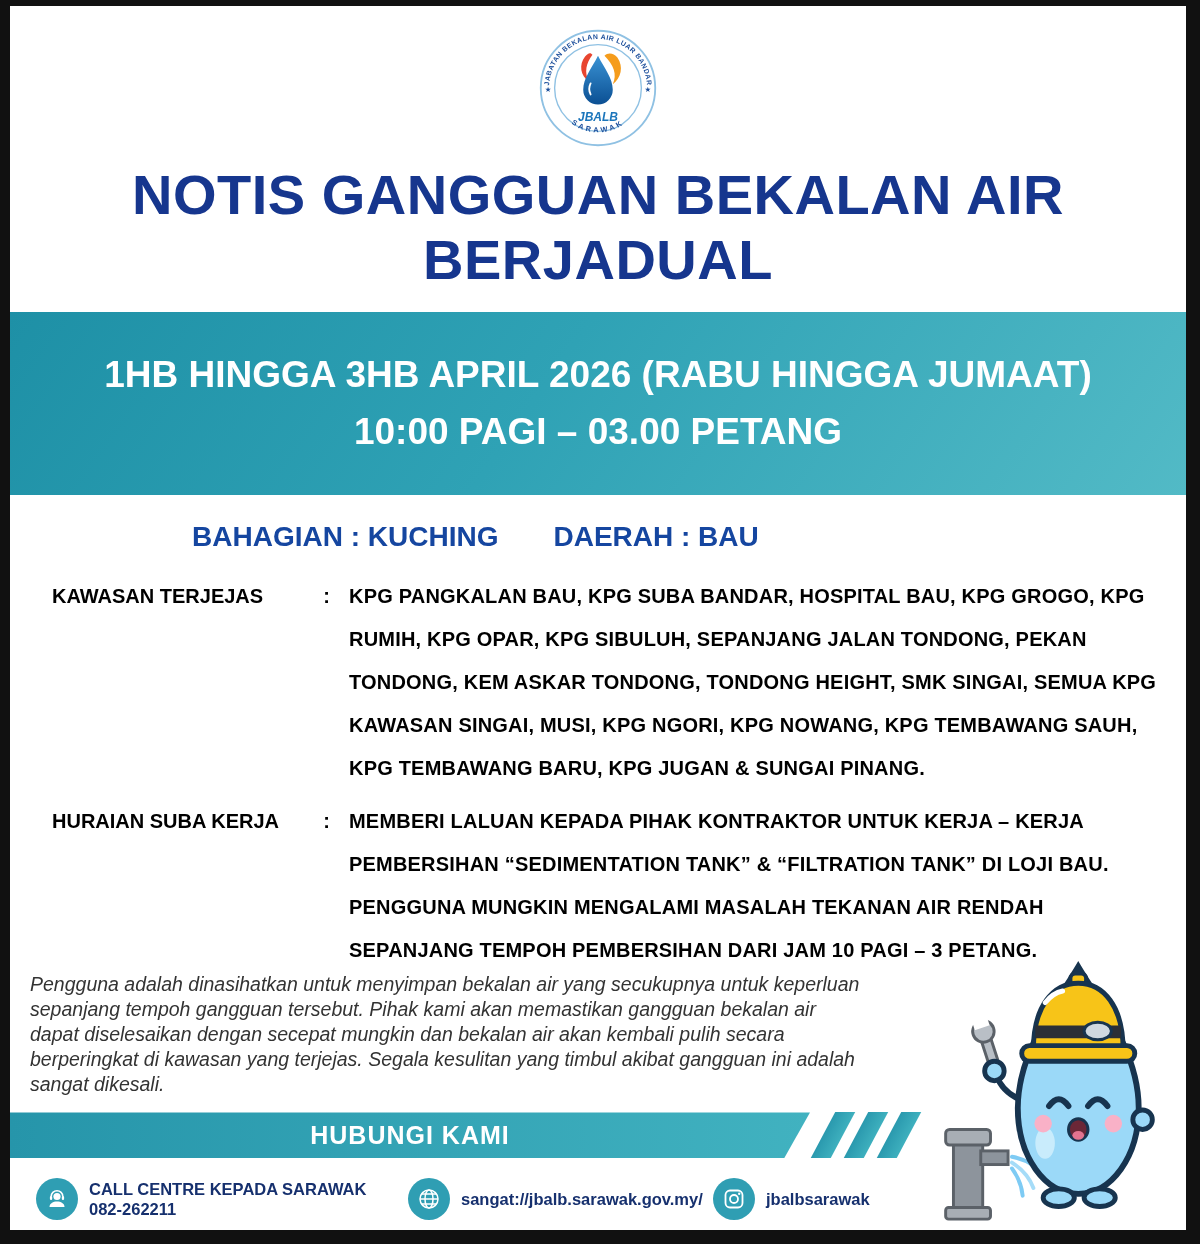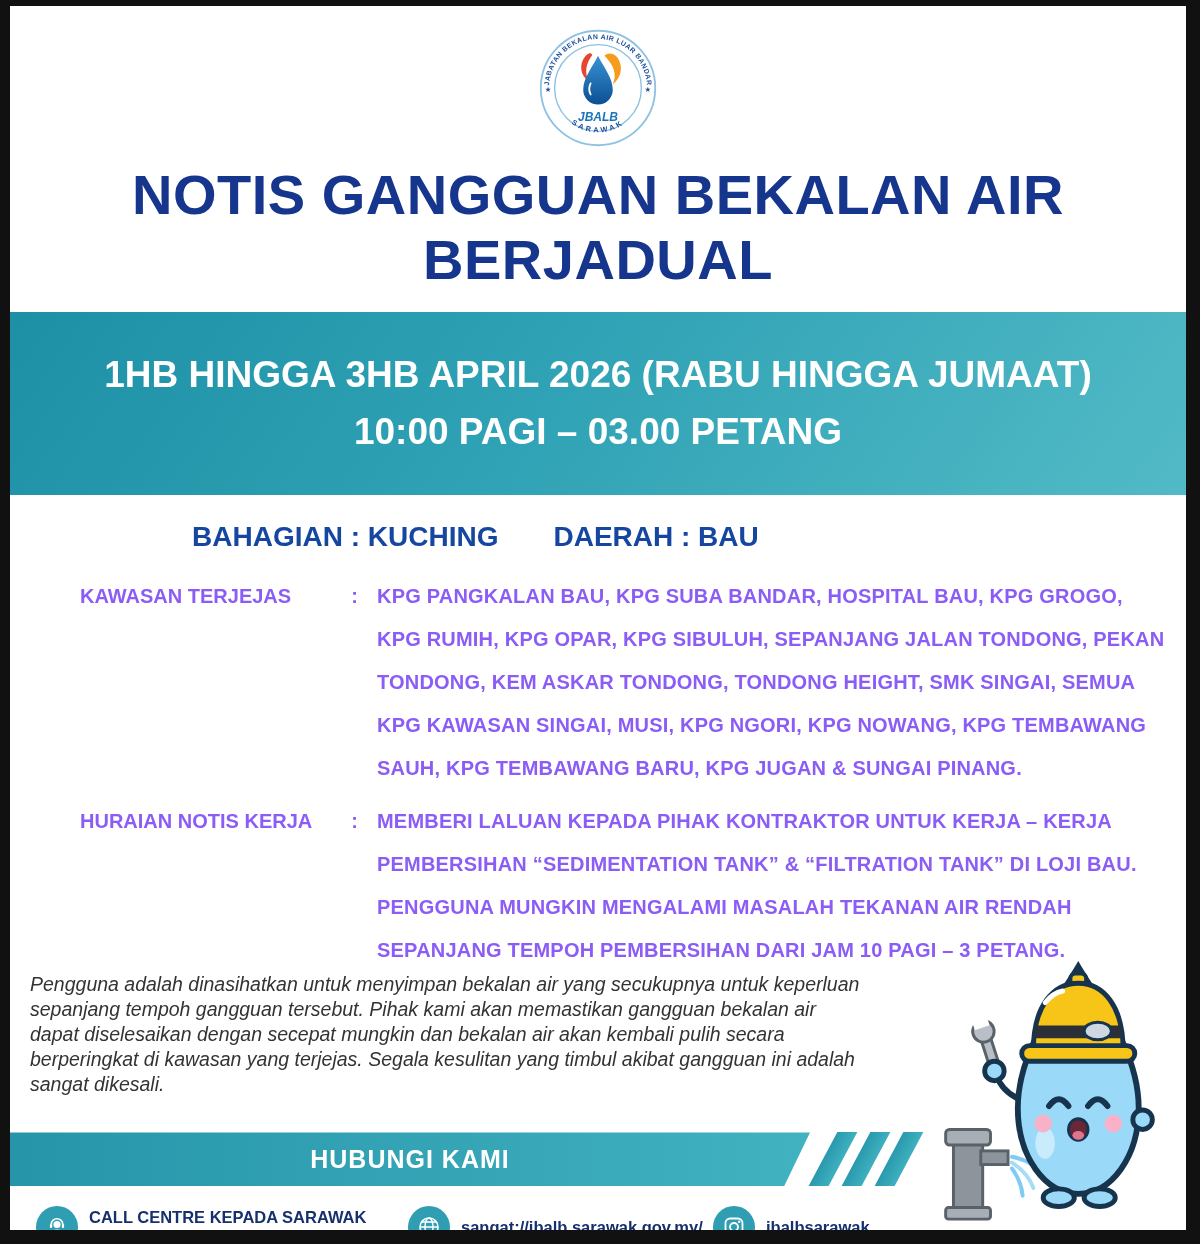--- a/index.html
+++ b/index.html
@@ -15,30 +15,30 @@
   .schedule-banner{margin-top:20px;background:linear-gradient(125deg,#1e90a6 0%,#2fa2b5 45%,#52bac6 100%);
     color:#fff;text-align:center;padding:34px 16px;font-weight:bold;}
   .schedule-banner .b1{font-size:37px;line-height:1.55;text-align:center;}
   .schedule-banner .b2{font-size:37px;line-height:1.55;}
 
   .region-row{margin-top:26px;display:flex;gap:55px;padding-left:182px;
     color:#1546a0;font-size:28px;font-weight:bold;}
 
   .sections{margin-top:22px;}
   .sec-row{display:grid;grid-template-columns:252px 45px 1fr;padding:0 14px 0 42px;
-    color:#8b5cf6;font-weight:bold;margin-left:28px;}
+    color:#000000;font-weight:bold;}
   .sec-row + .sec-row{margin-top:10px;}
   .sec-label{font-size:20px;line-height:2.15;}
   .sec-colon{font-size:20px;line-height:2.15;text-align:center;}
   .sec-text{font-size:20px;line-height:2.15;letter-spacing:.2px;}
 
   .advisory{padding-left:20px;width:840px;font-style:italic;
     font-size:19.5px;line-height:1.28;color:#333;}
 
-  .hubungi{display:flex;height:54px;margin-top:36px;align-items:stretch;}
+  .hubungi{display:flex;height:46px;margin-top:16px;align-items:stretch;}
   .hubungi-main{width:800px;background:linear-gradient(90deg,#2695aa,#41b2c0);
     clip-path:polygon(0 0,100% 0,calc(100% - 26px) 100%,0 100%);
     display:flex;align-items:center;justify-content:center;
     color:#fff;font-weight:bold;font-size:25px;letter-spacing:1px;}
   .stripe{width:20px;background:linear-gradient(90deg,#2a99ae,#3eb0be);transform:skewX(-28deg);margin-left:13px;}
 
   .footer{position:relative;margin-top:14px;height:130px;}
   .contact-item{position:absolute;display:flex;align-items:center;gap:11px;}
   .circle{width:42px;height:42px;border-radius:50%;background:#2f9eb3;display:flex;
     align-items:center;justify-content:center;flex:0 0 42px;}
@@ -97,21 +97,21 @@
       <div>DAERAH : BAU</div>
     </div>
 
     <div class="sections">
       <div class="sec-row">
         <div class="sec-label">KAWASAN TERJEJAS</div>
         <div class="sec-colon">:</div>
         <div class="sec-text">KPG PANGKALAN BAU, KPG SUBA BANDAR, HOSPITAL BAU, KPG GROGO, KPG RUMIH, KPG OPAR, KPG SIBULUH, SEPANJANG JALAN TONDONG, PEKAN TONDONG, KEM ASKAR TONDONG, TONDONG HEIGHT, SMK SINGAI, SEMUA KPG KAWASAN SINGAI, MUSI, KPG NGORI, KPG NOWANG, KPG TEMBAWANG SAUH, KPG TEMBAWANG BARU, KPG JUGAN &amp; SUNGAI PINANG.</div>
       </div>
       <div class="sec-row">
-        <div class="sec-label">HURAIAN NOTIS KERJA</div>
+        <div class="sec-label">HURAIAN SUBA KERJA</div>
         <div class="sec-colon">:</div>
         <div class="sec-text">MEMBERI LALUAN KEPADA PIHAK KONTRAKTOR UNTUK KERJA – KERJA PEMBERSIHAN “SEDIMENTATION TANK” &amp; “FILTRATION TANK” DI LOJI BAU. PENGGUNA MUNGKIN MENGALAMI MASALAH TEKANAN AIR RENDAH SEPANJANG TEMPOH PEMBERSIHAN DARI JAM 10 PAGI – 3 PETANG.</div>
       </div>
     </div>
 
     <div class="advisory">Pengguna adalah dinasihatkan untuk menyimpan bekalan air yang secukupnya untuk keperluan sepanjang tempoh gangguan tersebut. Pihak kami akan memastikan gangguan bekalan air dapat diselesaikan dengan secepat mungkin dan bekalan air akan kembali pulih secara berperingkat di kawasan yang terjejas. Segala kesulitan yang timbul akibat gangguan ini adalah sangat dikesali.</div>
 
     <div class="hubungi">
       <div class="hubungi-main">HUBUNGI KAMI</div>
       <div class="stripe"></div>

